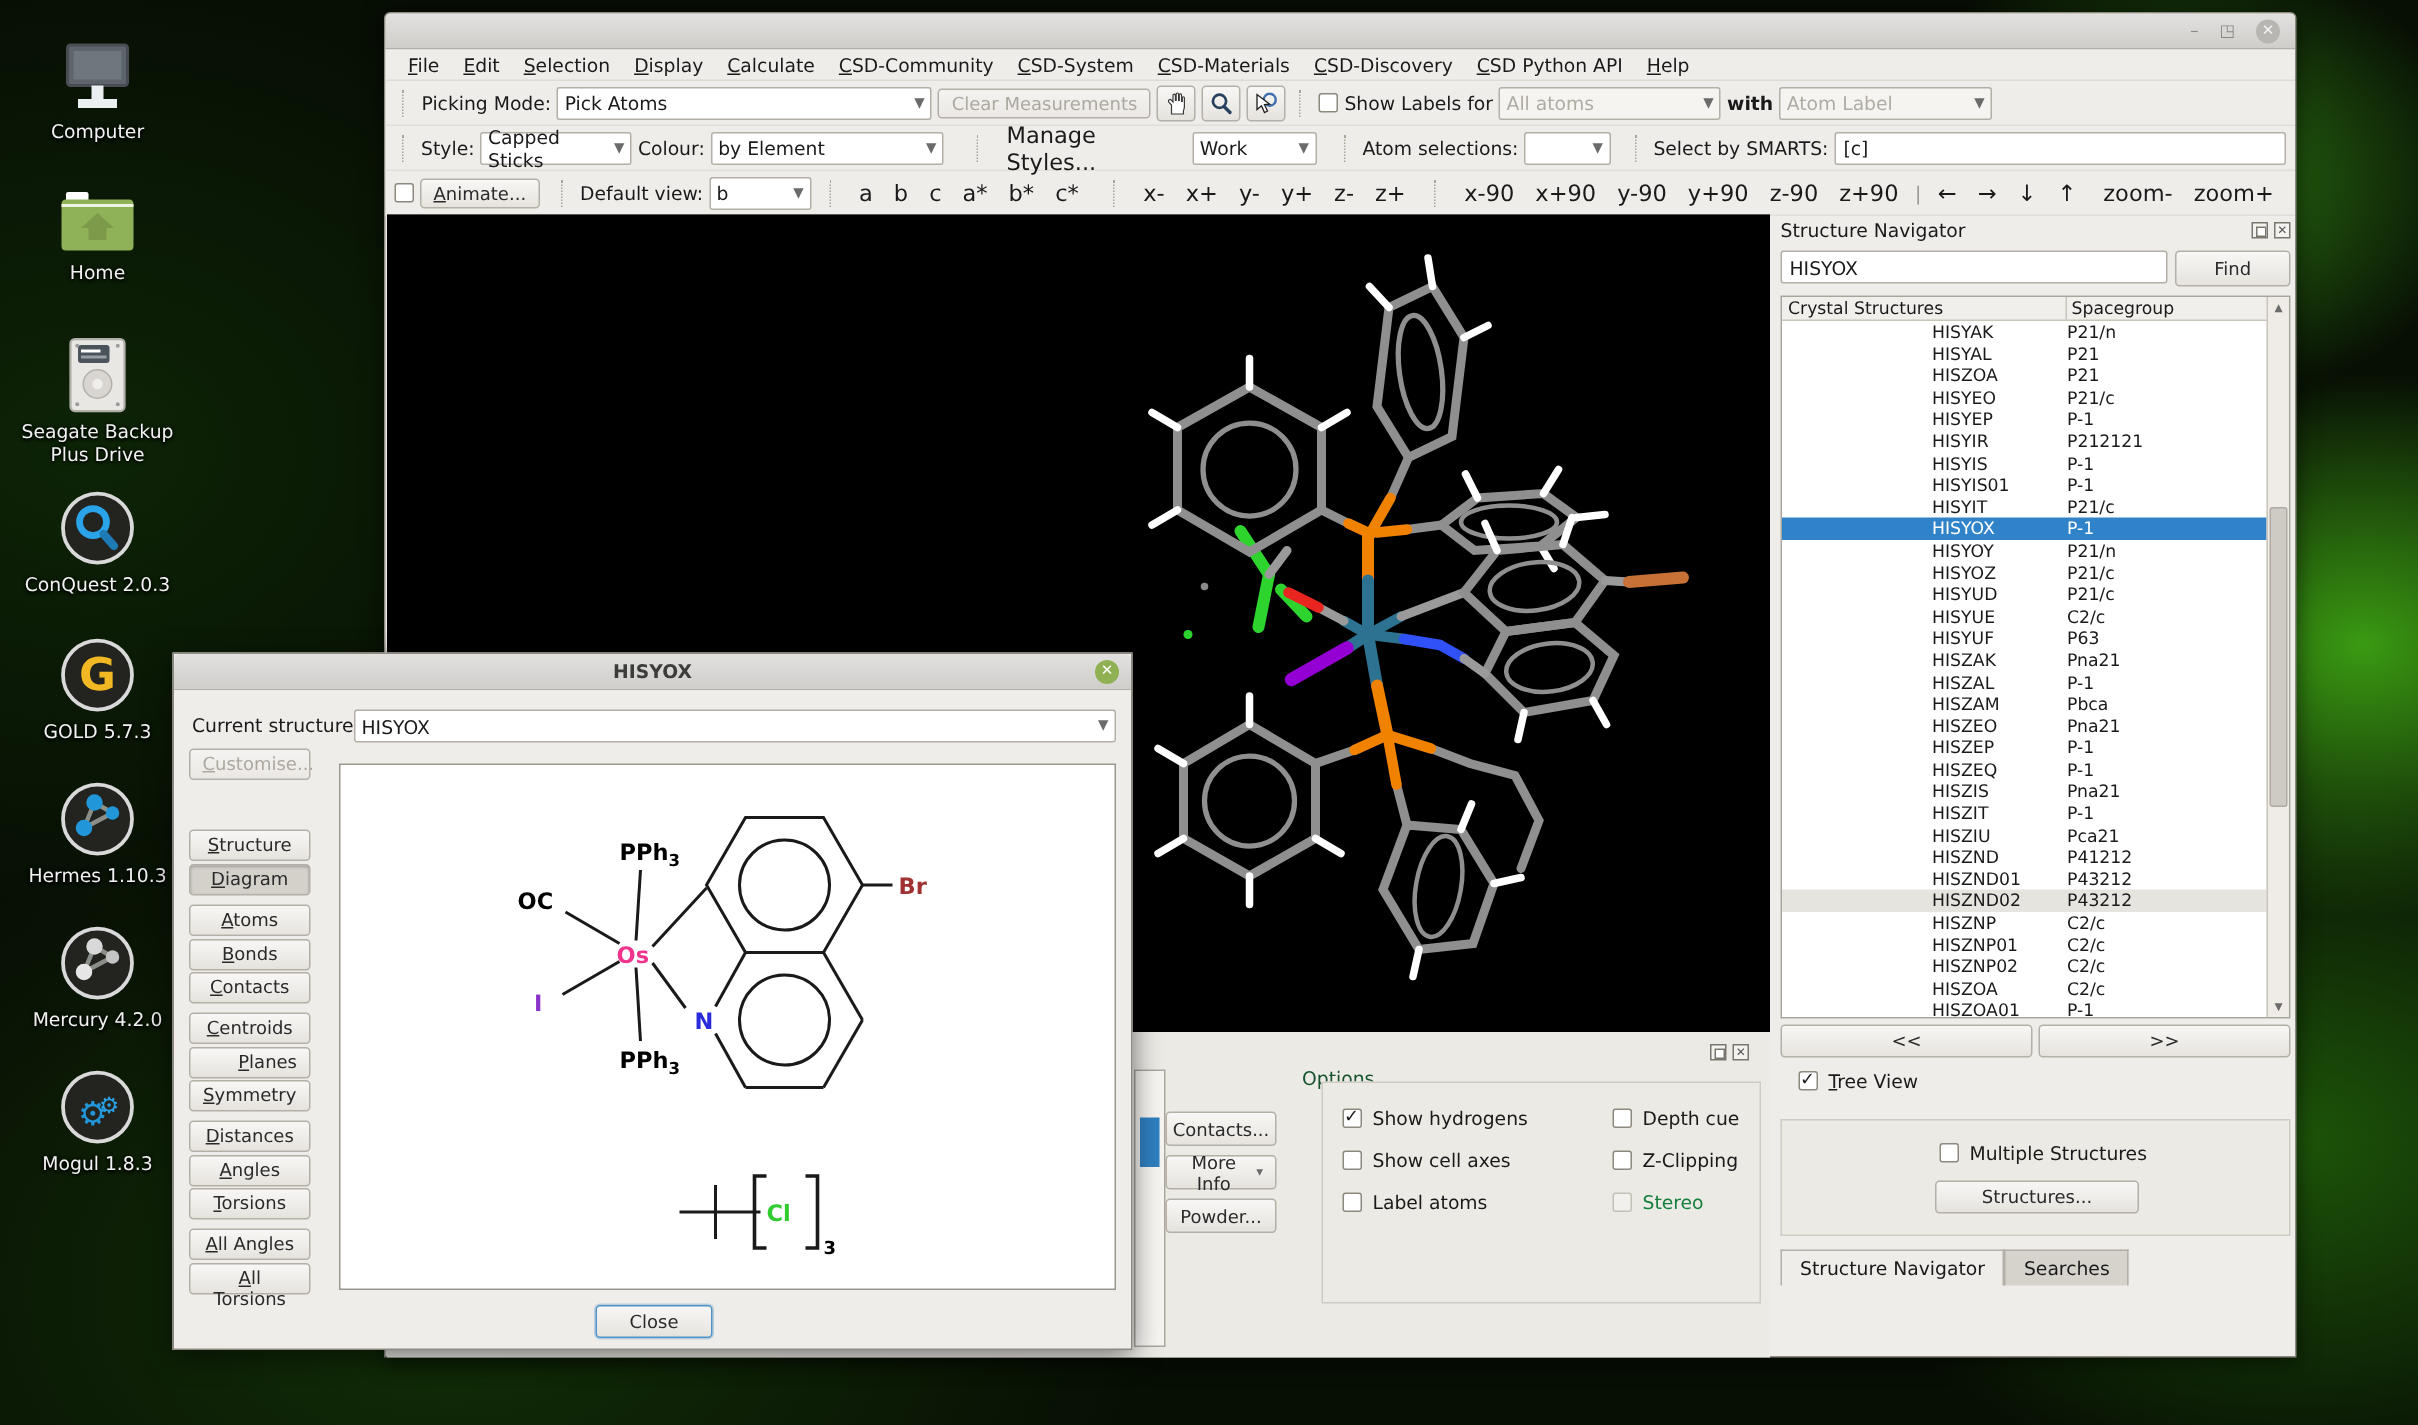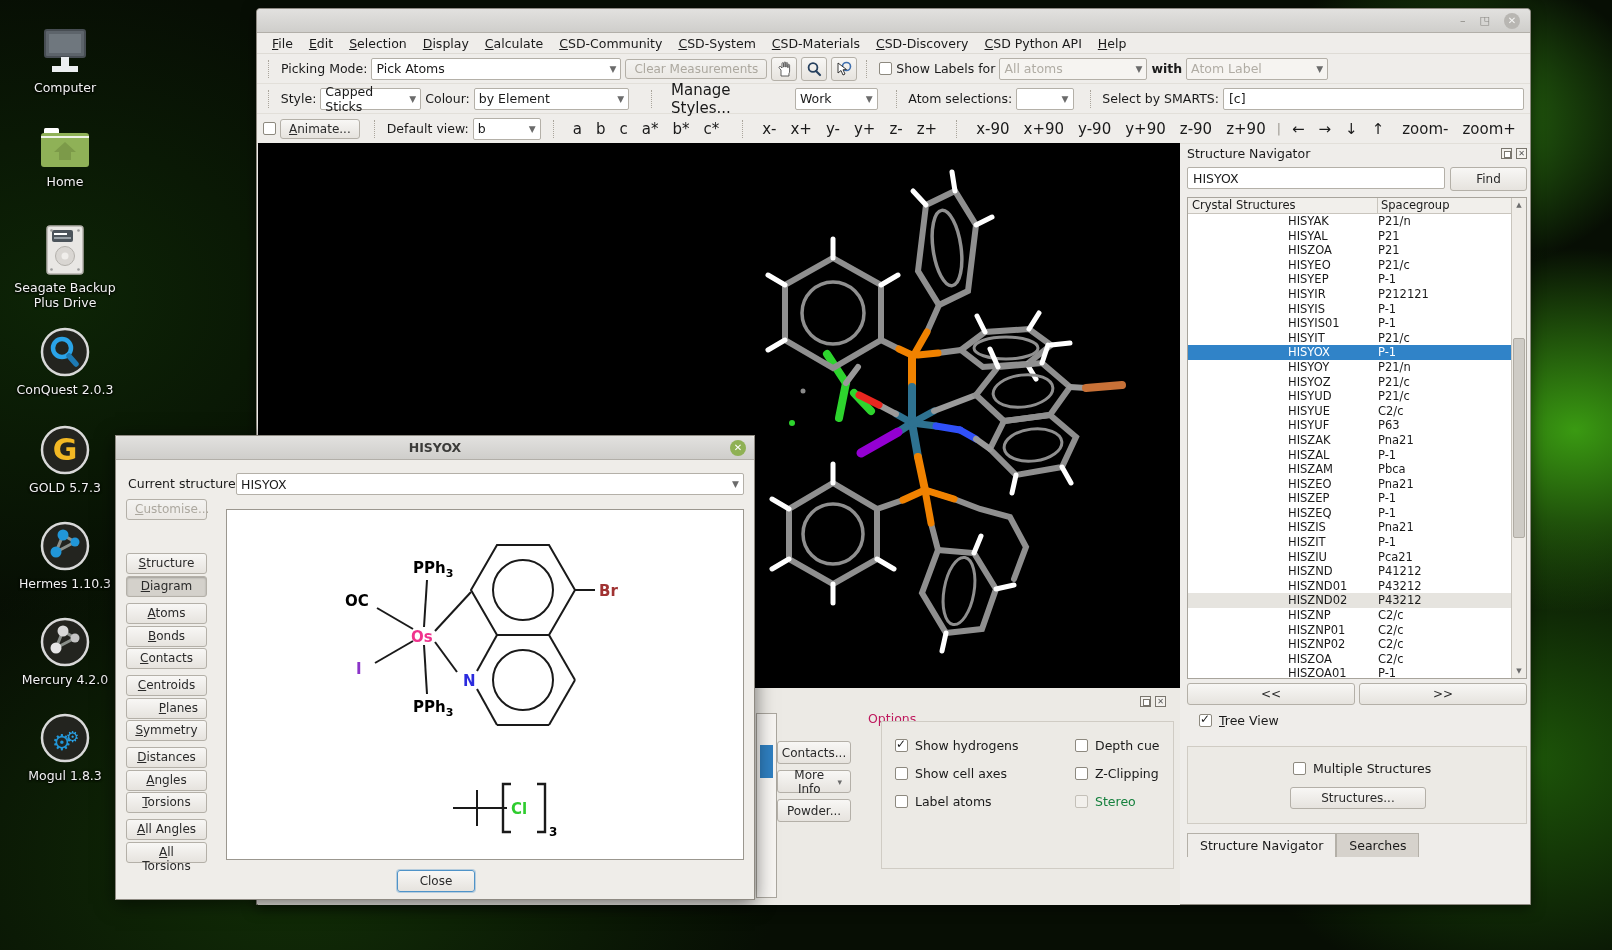--- a/index.html
+++ b/index.html
@@ -66,21 +66,21 @@
     border-bottom:1px solid #e2dfd9; background:#efedea; }
   .tool-ico { width:26px; height:24px; border:1px solid #b4b0a8; border-radius:3px;
     background:linear-gradient(#f8f7f5,#e6e3de); display:flex; align-items:center; justify-content:center; }
   .lbl { white-space:nowrap; }
   .bold { font-weight:bold; }
 
   .viewport { position:absolute; left:1px; top:134px; width:922px; height:545px; background:#000; }
 
   
   .bottompanel { position:absolute; left:1px; top:679px; width:922px; height:217px; background:#eceae5; }
-  .panel-title { position:absolute; font-size:12.5px; color:#be185d; }
+  .panel-title { position:absolute; font-size:12.5px; color:#14532d; }
   .groupbox { position:absolute; border:1px solid #d0ccc4; background:#eceae5; }
   .opt { display:flex; align-items:center; gap:7px; font-size:12.5px; white-space:nowrap; }
   .opt.dis { color:#15803d; }
   #option-checks { position:absolute; left:637px; top:50px; display:grid;
     grid-template-columns:180px 160px; row-gap:13px; }
   .hidden-strip { position:absolute; left:498px; top:25px; width:21px; height:185px;
     background:#f7f5f2; border:1px solid #aaa69e; }
   .hidden-strip .selchunk { position:absolute; left:3px; top:31px; width:13px; height:33px; background:#2f7fc0; }
 
   

